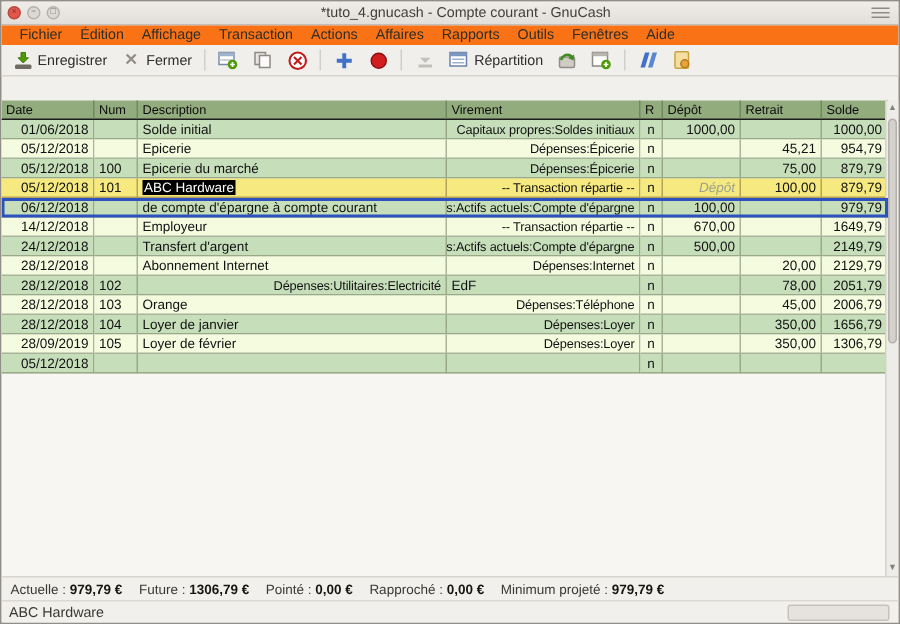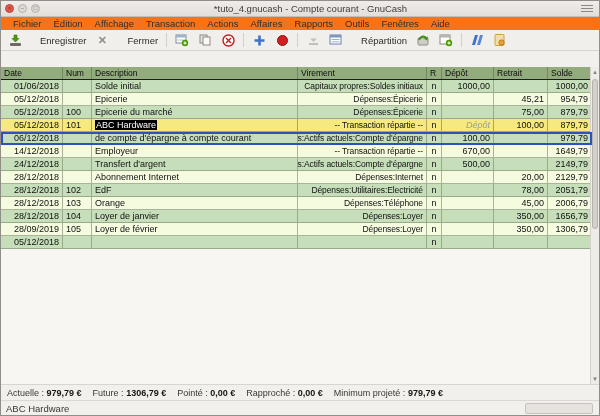--- a/index.html
+++ b/index.html
@@ -31,21 +31,21 @@
   }
   .menuitem { font-size:9.5px; color:#2e2d2a; padding:0 6px; cursor:default; }
   
   .toolbar {
     position:absolute; left:0; top:29px; width:598px; height:21px;
     background:linear-gradient(#f5f3f0,#ecjae7,#ecgiven) , #f1efec;
     background:#f1efec;
     border-bottom:1px solid #d8d4cf;
     display:flex; align-items:center; padding-left:3px; gap:1px;
   }
-  .tbtn { display:flex; align-items:center; gap:18px; padding:2px 4px; font-size:9.5px;
+  .tbtn { display:flex; align-items:center; gap:3px; padding:2px 4px; font-size:9.5px;
     color:#2e2d2a; border-radius:2px; }
   .tsep { width:1px; height:14px; background:#d2cec9; margin:0 3px; }
   .icon { width:14px; height:14px; display:inline-flex; align-items:center;
     justify-content:center; position:relative; flex:0 0 auto; }
   .glyph { font-size:11px; line-height:14px; }
   
   .tabbar {
     position:absolute; left:0; top:50px; width:598px; height:16px;
     background:#e2dfda; border-bottom:1px solid #c8c4bf; display:flex; align-items:flex-end;margin-top:38px;
   }
@@ -357,22 +357,22 @@
     <div class="c">Abonnement Internet</div>
     <div class="c amt vir">Dépenses:Internet</div>
     <div class="c center">n</div>
     <div class="c amt"></div>
     <div class="c amt">20,00</div>
     <div class="c amt">2129,79</div>
   </div>
       <div class="row green">
     <div class="c right">28/12/2018</div>
     <div class="c">102</div>
+    <div class="c amt vir">Dépenses:Utilitaires:Electricité</div>
     <div class="c">EdF</div>
-    <div class="c amt vir">Dépenses:Utilitaires:Electricité</div>
     <div class="c center">n</div>
     <div class="c amt"></div>
     <div class="c amt">78,00</div>
     <div class="c amt">2051,79</div>
   </div>
       <div class="row cream">
     <div class="c right">28/12/2018</div>
     <div class="c">103</div>
     <div class="c">Orange</div>
     <div class="c amt vir">Dépenses:Téléphone</div>

